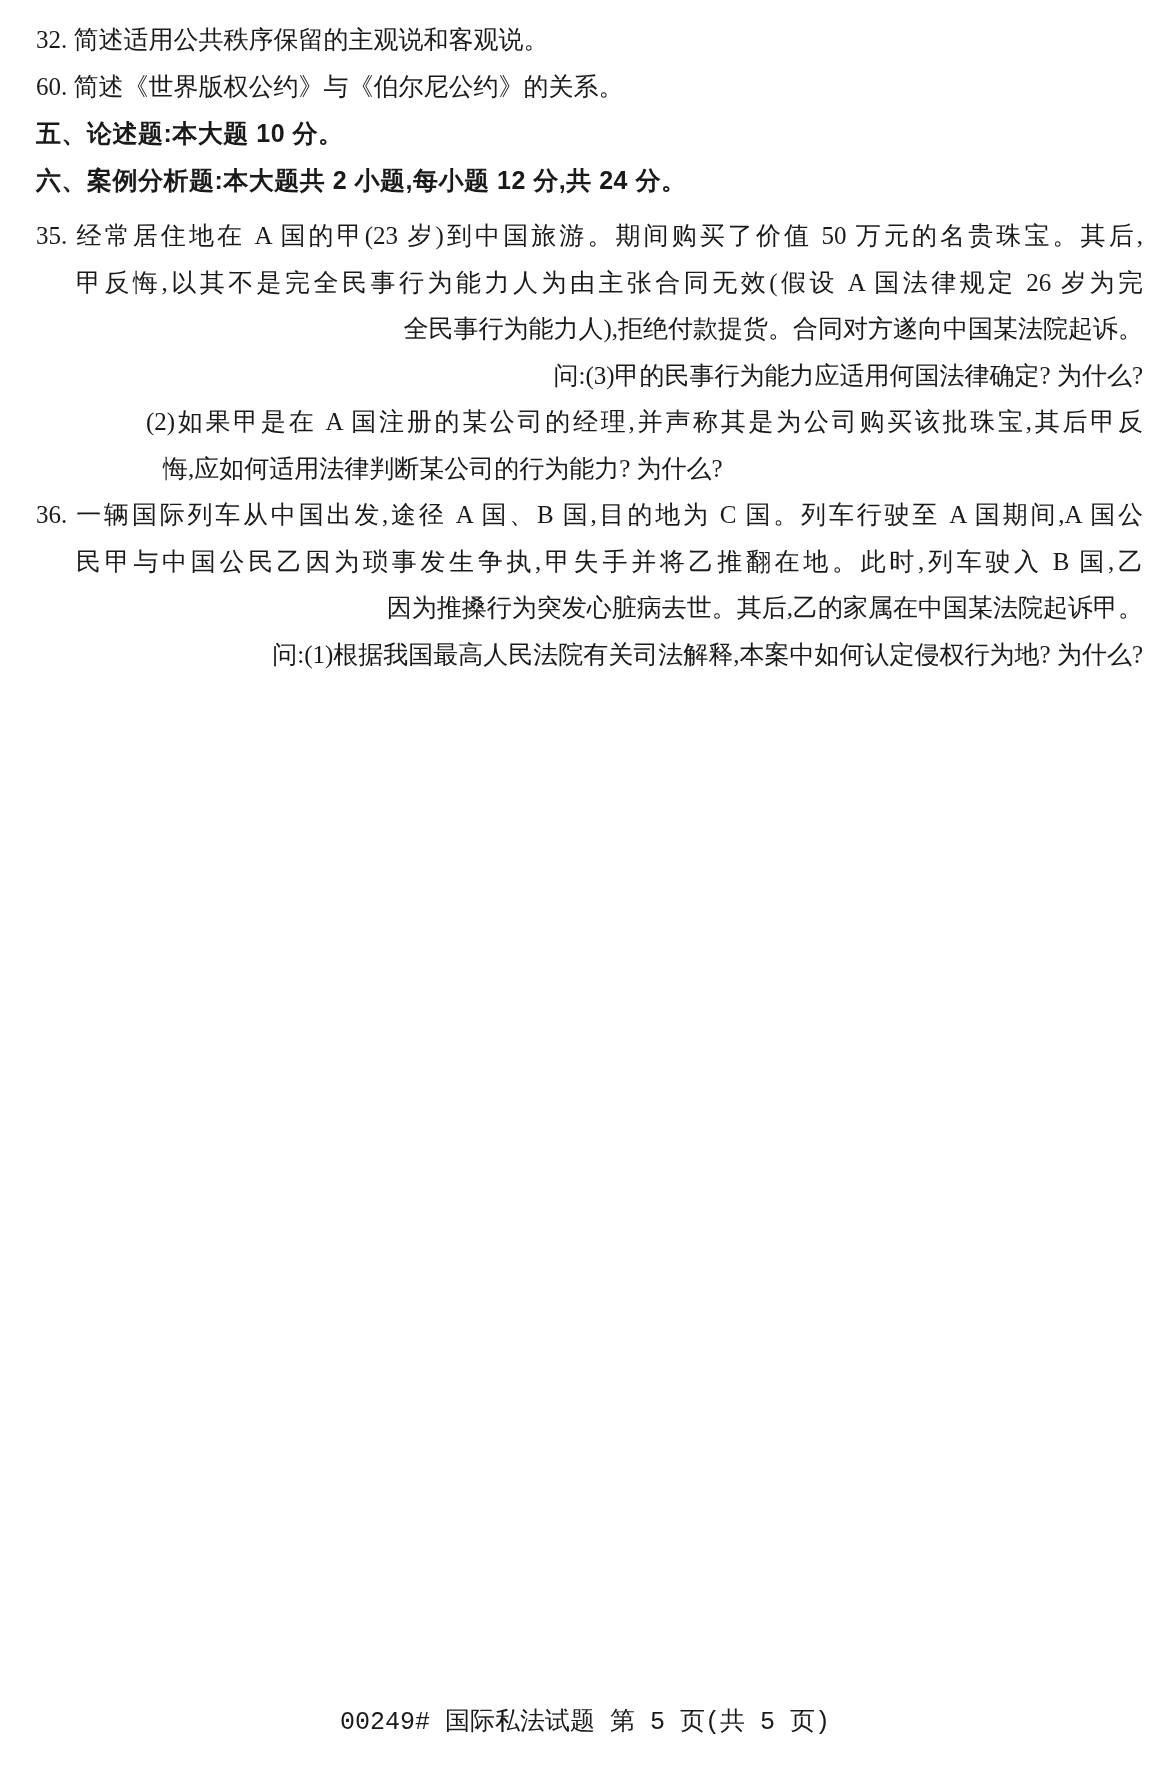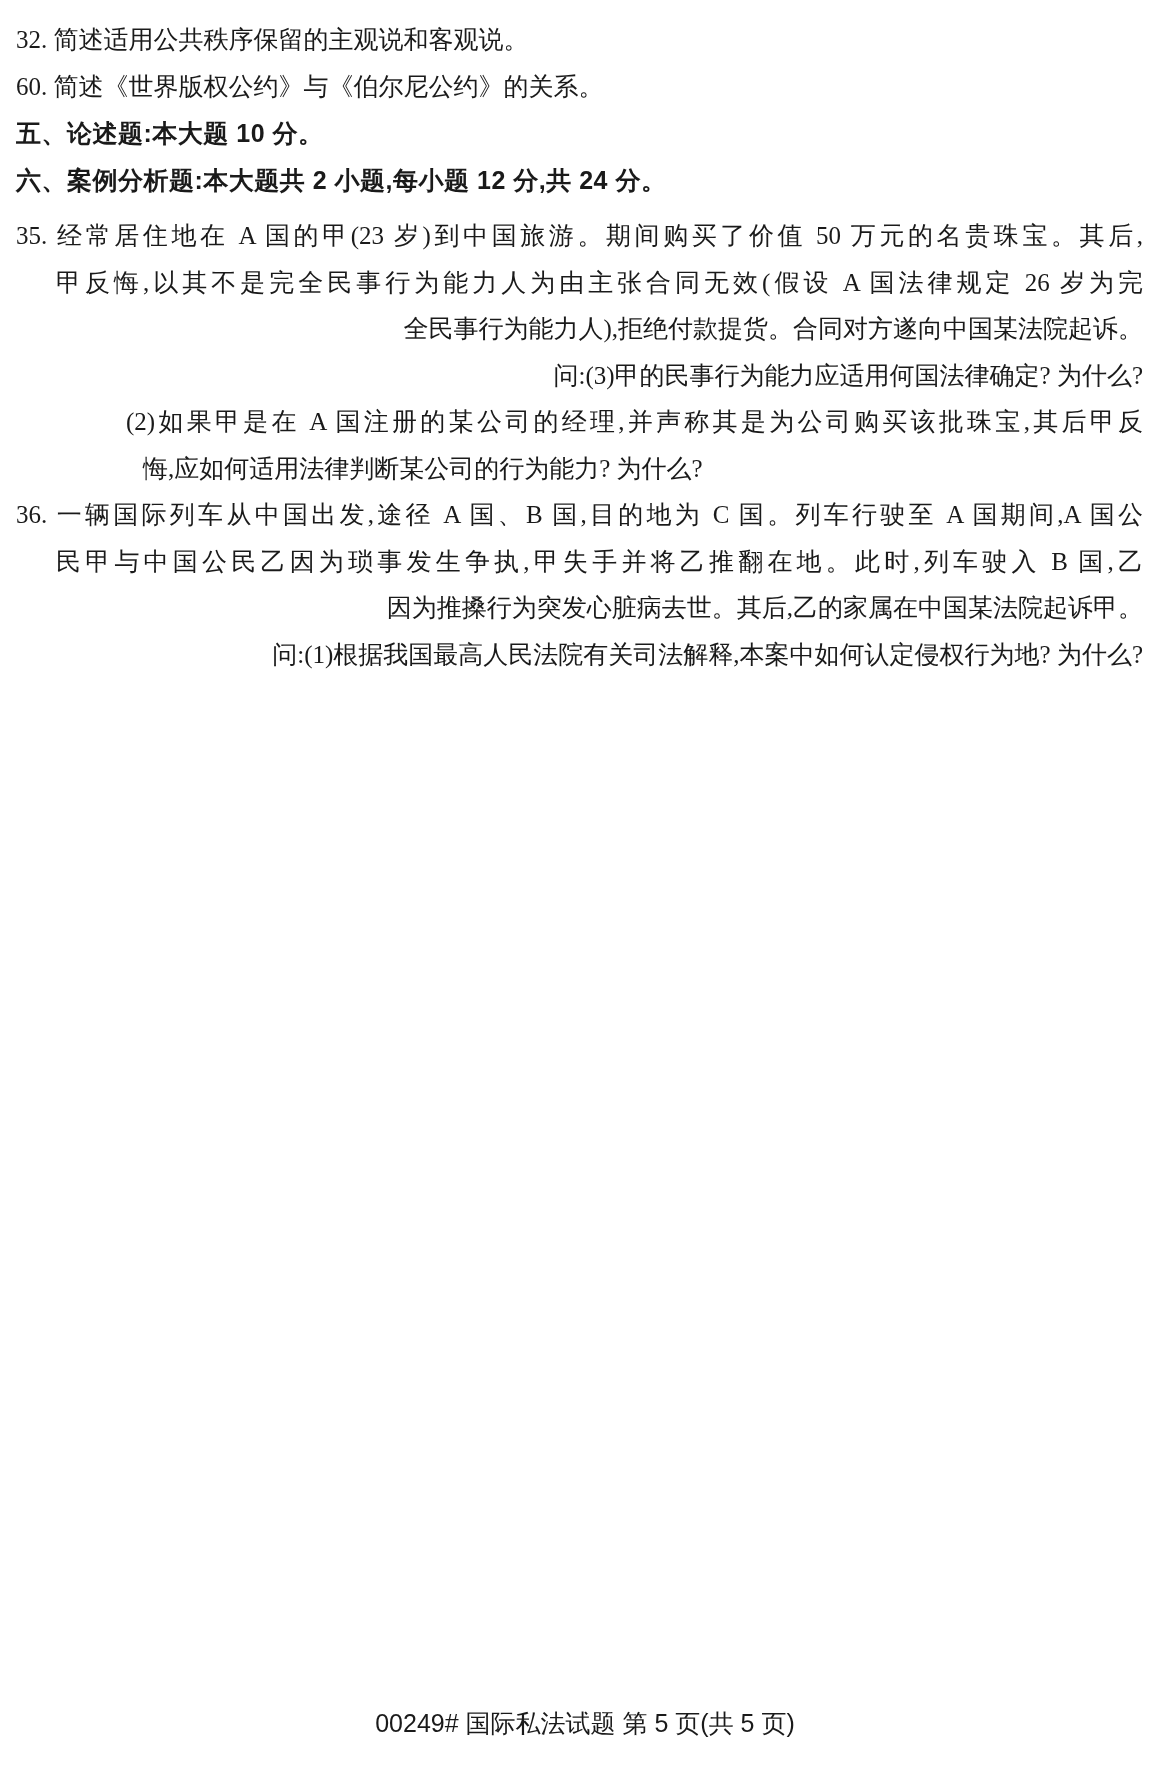--- a/index.html
+++ b/index.html
@@ -10,21 +10,21 @@
   .page {
     position: relative;
     width: 1170px;
     height: 1771px;
     background: #ffffff;
     color: #1a1a1a;
     overflow: hidden;
     font-family: "Liberation Serif", "DejaVu Serif", serif;
   }
   .content {
-    padding: 17px 27px 0 16px; 
+    padding: 17px 27px 0 36px; 
   }
   .line {
     font-size: 25px;
     line-height: 46.5px;
     height: 46.5px;
     white-space: nowrap;
     color: #1a1a1a;
   }
   
   .justify {
@@ -45,21 +45,21 @@
   .gap-before { margin-top: 10px; }
   .footer {
     position: absolute;
     left: 0;
     right: 0;
     top: 1700px;
     text-align: center;
     font-size: 25px;
     line-height: 46px;
     color: #1a1a1a;
-    font-family: Liberation Sans, sans-serif;
+    font-family: Liberation Mono, monospace;
   }
 </style>
 </head>
 <body>
 
 <div class="page">
   <div class="content">
     <div class="line">32. 简述适用公共秩序保留的主观说和客观说。</div>
     <div class="line">60. 简述《世界版权公约》与《伯尔尼公约》的关系。</div>
     <div class="line head">五、论述题:本大题 10 分。</div>

